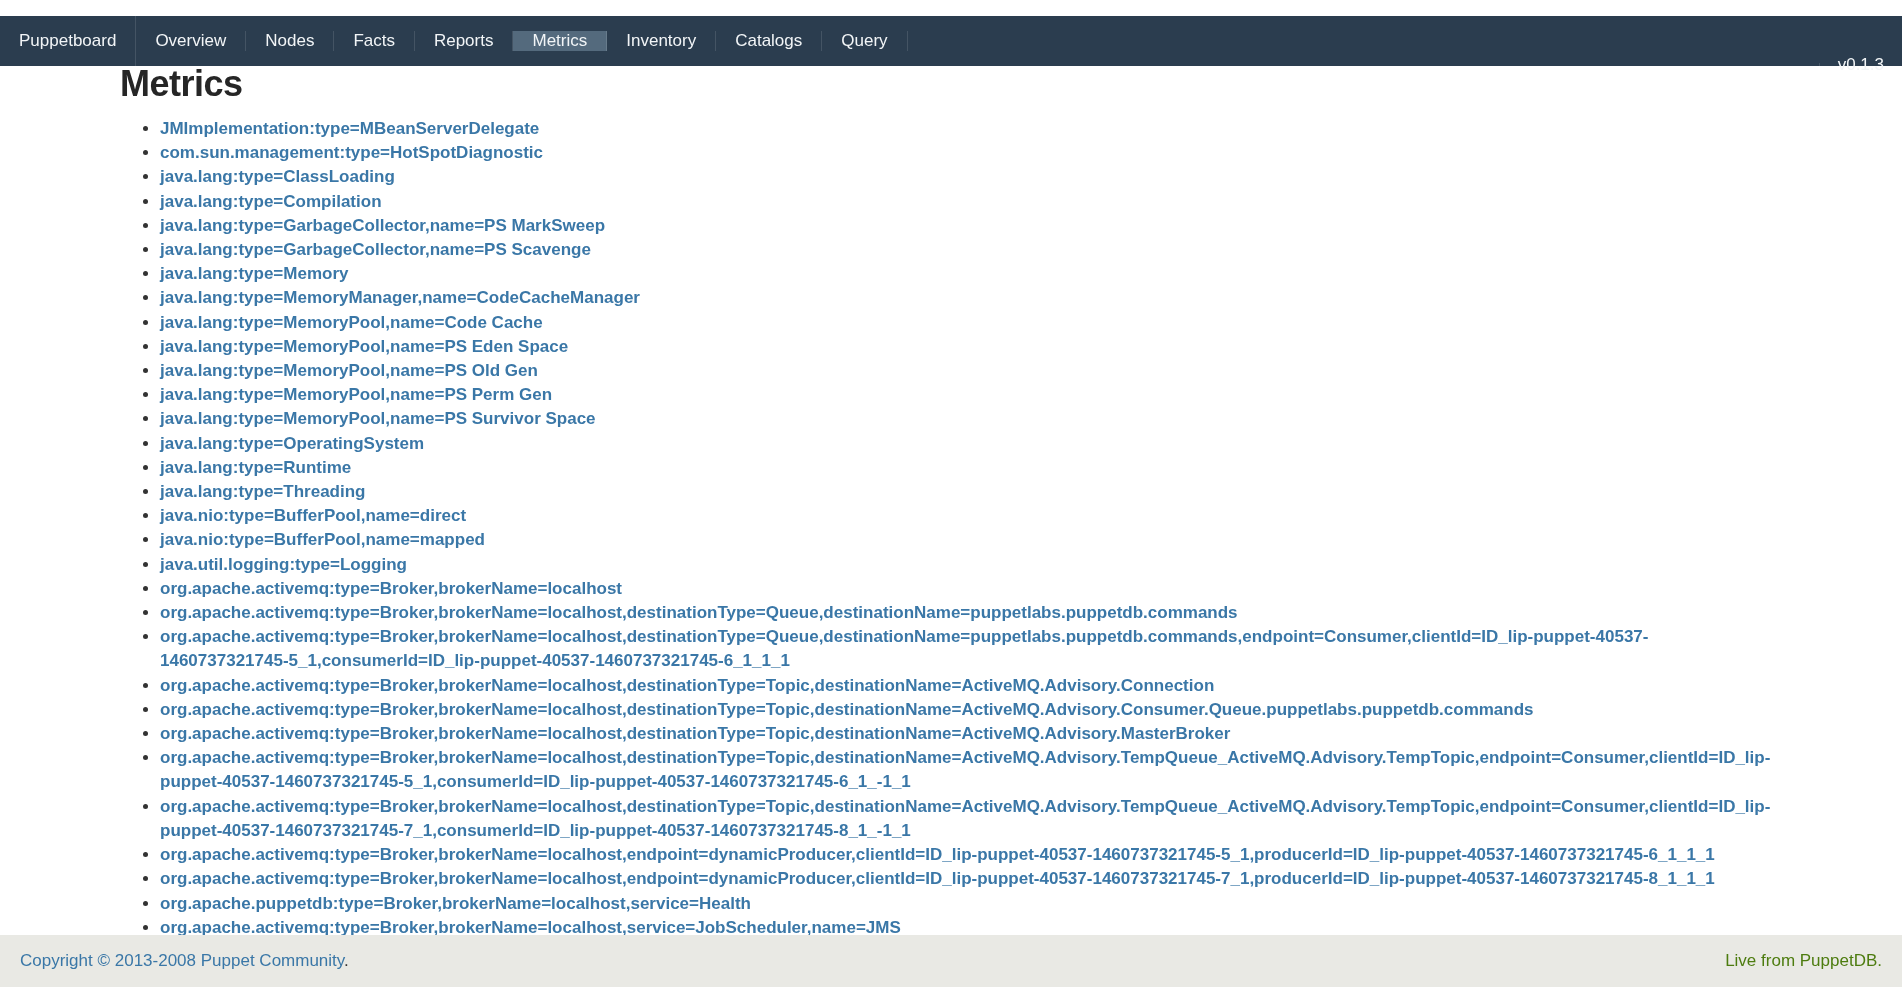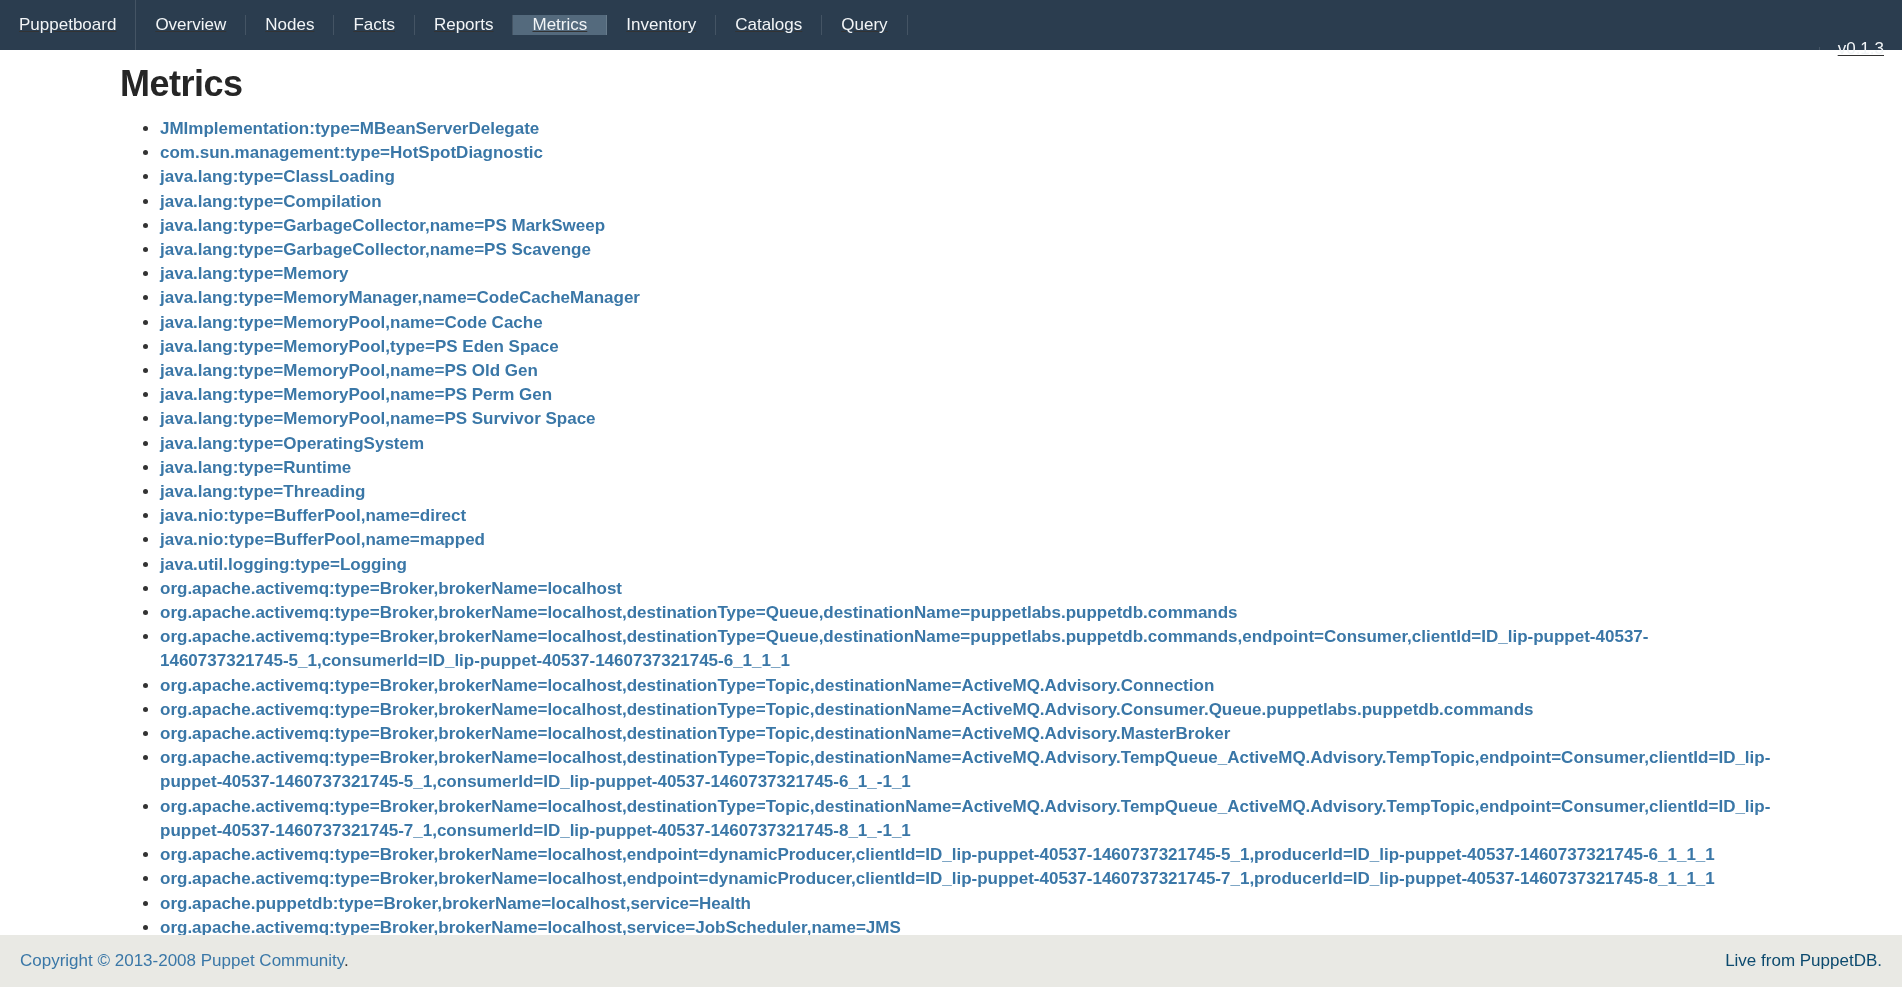--- a/index.html
+++ b/index.html
@@ -12,23 +12,23 @@
   }
   *{box-sizing:border-box;}
   html,body{margin:0;padding:0;}
   body{
     width:1902px;height:987px;position:relative;overflow:hidden;
     background:#ffffff;color:var(--text);
     font-family:"Liberation Sans","DejaVu Sans",sans-serif;
   }
   
   .navbar{
-    position:absolute;top:0;left:0;width:100%;height:50px;
+    position:absolute;top:16px;left:0;width:100%;height:50px;
     background:var(--navbar_bg);
-    display:flex;align-items:stretch;z-index:10;text-decoration:underline;
+    display:flex;align-items:stretch;z-index:10;
   }
   .brand,.nav-item{
     display:flex;align-items:center;
     padding:0 19px;
     color:var(--navbar_text);font-size:17px;
     border-right:1px solid rgba(255,255,255,.12);
     cursor:pointer;white-space:nowrap;
   }
   .nav-item.active{background:var(--navbar_active_bg);}
   .caret{
@@ -66,21 +66,21 @@
     color:var(--link);text-decoration:none;cursor:pointer;
   }
   
   .footer{
     position:absolute;left:0;top:935px;width:100%;height:52px;
     background:var(--footer_bg);
     display:flex;align-items:center;justify-content:space-between;
     padding:0 20px;font-size:17px;color:var(--text);z-index:5;
   }
   .footer a{color:var(--link);text-decoration:none;cursor:pointer;}
-  .footer .right{color:#0c4a6e;}
+  .footer .right{color:#4d7c0f;}
 </style>
 </head>
 <body>
 
 <nav class="navbar">
   <a class="brand">Puppetboard</a>
   <div style="display:flex;align-items:center;">
       <a class="nav-item">
         <span>Overview</span>
       </a>
@@ -115,21 +115,21 @@
   <ul class="metrics-list">
       <li><a>JMImplementation:type=MBeanServerDelegate</a></li>
       <li><a>com.sun.management:type=HotSpotDiagnostic</a></li>
       <li><a>java.lang:type=ClassLoading</a></li>
       <li><a>java.lang:type=Compilation</a></li>
       <li><a>java.lang:type=GarbageCollector,name=PS MarkSweep</a></li>
       <li><a>java.lang:type=GarbageCollector,name=PS Scavenge</a></li>
       <li><a>java.lang:type=Memory</a></li>
       <li><a>java.lang:type=MemoryManager,name=CodeCacheManager</a></li>
       <li><a>java.lang:type=MemoryPool,name=Code Cache</a></li>
-      <li><a>java.lang:type=MemoryPool,type=PS Eden Space</a></li>
+      <li><a>java.lang:type=MemoryPool,name=PS Eden Space</a></li>
       <li><a>java.lang:type=MemoryPool,name=PS Old Gen</a></li>
       <li><a>java.lang:type=MemoryPool,name=PS Perm Gen</a></li>
       <li><a>java.lang:type=MemoryPool,name=PS Survivor Space</a></li>
       <li><a>java.lang:type=OperatingSystem</a></li>
       <li><a>java.lang:type=Runtime</a></li>
       <li><a>java.lang:type=Threading</a></li>
       <li><a>java.nio:type=BufferPool,name=direct</a></li>
       <li><a>java.nio:type=BufferPool,name=mapped</a></li>
       <li><a>java.util.logging:type=Logging</a></li>
       <li><a>org.apache.activemq:type=Broker,brokerName=localhost</a></li>

